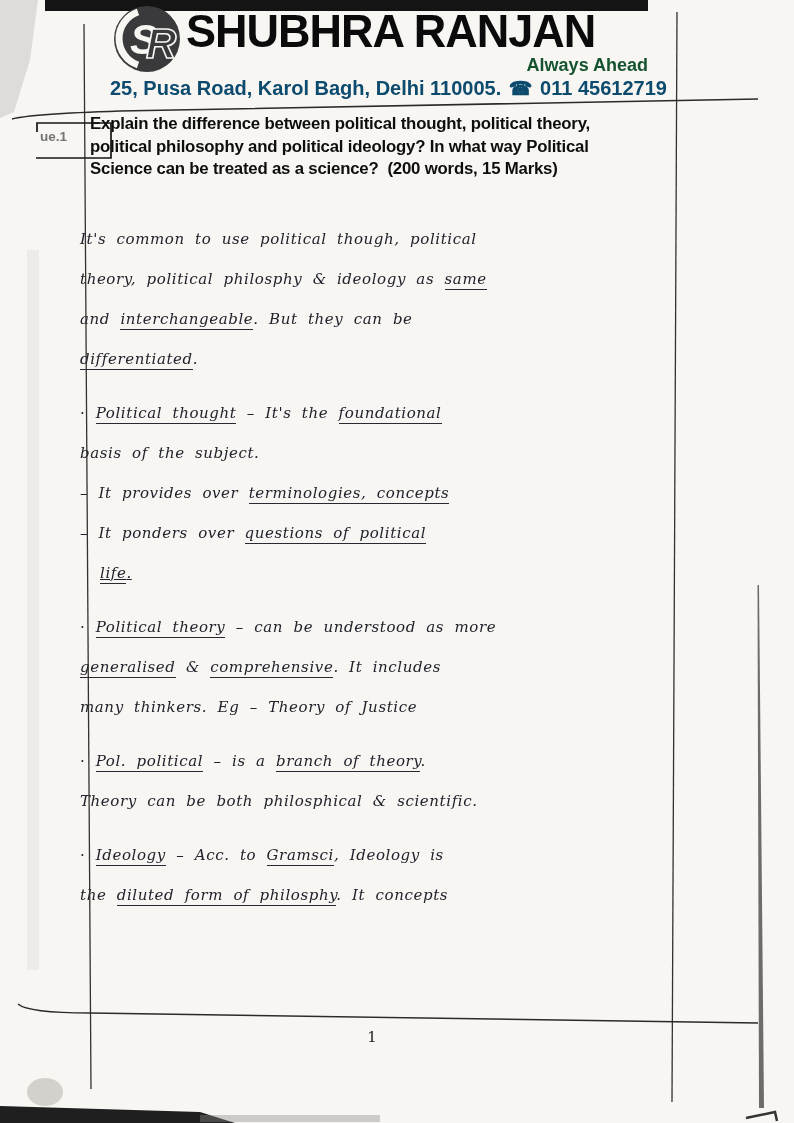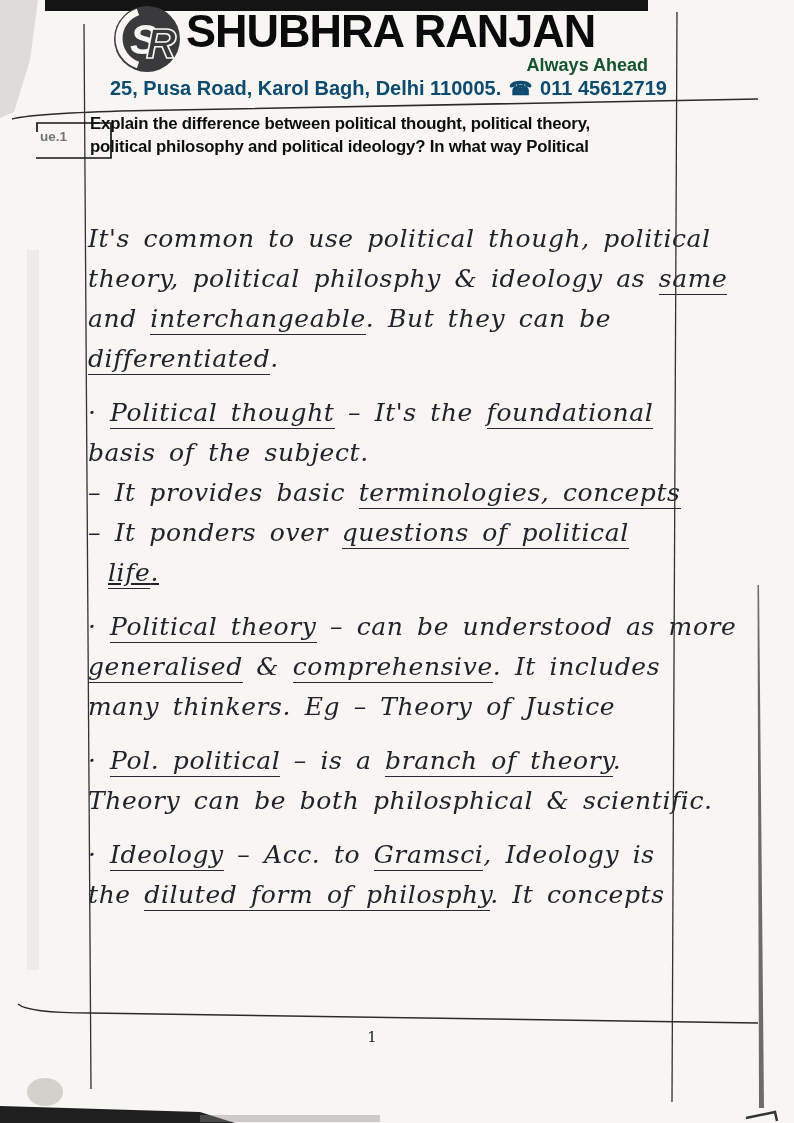--- a/index.html
+++ b/index.html
@@ -12,22 +12,22 @@
          letter-spacing:-1px;color:#0b0b0b;white-space:nowrap;transform:scaleY(1.04);transform-origin:top left;}
   #tagline{position:absolute;left:95px;top:55px;width:553px;text-align:right;font-weight:bold;font-size:18px;color:#14532d;}
   #address{position:absolute;left:92px;top:77px;width:563px;text-align:left;font-weight:bold;font-size:20px;color:#0c4a6e;white-space:nowrap;margin-left:18px;}
   #address .ph-icon{font-size:19px;padding:0 2px;}
   
   #qlabel{position:absolute;left:40px;top:129px;width:68px;font-weight:bold;font-size:13.5px;color:#737373;}
   #question{position:absolute;left:90px;top:113px;width:565px;font-weight:bold;font-size:16.8px;
             line-height:22.5px;color:#0e0e0e;letter-spacing:-0.2px;}
   #question div{white-space:pre-wrap;}
   
-  #answer-area{position:absolute;left:88px;top:222px;width:585px;
-               font-family:"DejaVu Serif",serif;font-style:italic;font-size:25px;
+  #answer-area{position:absolute;left:80px;top:222px;width:585px;
+               font-family:"DejaVu Serif",serif;font-style:italic;font-size:15px;
                color:#23222c;letter-spacing:0.6px;word-spacing:5px;}
   .hw-line{height:40px;line-height:34px;white-space:nowrap;}
   .para-gap{margin-top:14px;}
   .indent-1{padding-left:20px;text-decoration:underline;}
   .hw-u{border-bottom:1.6px solid #2a2933;padding-bottom:1px;margin-top:28px;}
   
   #pagenum{position:absolute;left:352px;top:1028px;width:40px;text-align:center;
            font-family:"DejaVu Serif",serif;font-size:15px;color:#222;}
   
   #frame{position:absolute;left:0;top:0;width:794px;height:1123px;pointer-events:none;}
@@ -51,30 +51,31 @@
   <div id="address">
     <span>25, Pusa Road, Karol Bagh, Delhi 110005.</span>
     <span class="ph-icon">☎</span>
     <span>011 45612719</span>
   </div>
 
   <div id="qlabel">ue.1</div>
   <div id="question">
     <div>Explain the difference between political thought, political theory,</div>
     <div>political philosophy and political ideology? In what way Political</div>
+    <div>Science can be treated as a science?  (200 words, 15 Marks)</div>
   </div>
 
   <div id="answer-area">
       <div class="hw-line"><span>It's common to use political though, political</span></div>
       <div class="hw-line"><span>theory, political philosphy &amp; ideology as </span><span class="hw-u">same</span></div>
       <div class="hw-line"><span>and </span><span class="hw-u">interchangeable</span><span>. But they can be</span></div>
       <div class="hw-line"><span class="hw-u">differentiated</span><span>.</span></div>
       <div class="hw-line para-gap"><span>· </span><span class="hw-u">Political thought</span><span> – It's the </span><span class="hw-u">foundational</span></div>
       <div class="hw-line"><span>basis of the subject.</span></div>
-      <div class="hw-line"><span>– It provides basic </span><span class="hw-u">terminologies, concepts</span></div>
+      <div class="hw-line"><span>– It provides over </span><span class="hw-u">terminologies, concepts</span></div>
       <div class="hw-line"><span>– It ponders over </span><span class="hw-u">questions of political</span></div>
       <div class="hw-line indent-1"><span class="hw-u">life</span><span>.</span></div>
       <div class="hw-line para-gap"><span>· </span><span class="hw-u">Political theory</span><span> – can be understood as more</span></div>
       <div class="hw-line"><span class="hw-u">generalised</span><span> &amp; </span><span class="hw-u">comprehensive</span><span>. It includes</span></div>
       <div class="hw-line"><span>many thinkers. Eg – Theory of Justice</span></div>
       <div class="hw-line para-gap"><span>· </span><span class="hw-u">Pol. political</span><span> – is a </span><span class="hw-u">branch of theory</span><span>.</span></div>
       <div class="hw-line"><span>Theory can be both philosphical &amp; scientific.</span></div>
       <div class="hw-line para-gap"><span>· </span><span class="hw-u">Ideology</span><span> – Acc. to </span><span class="hw-u">Gramsci</span><span>, Ideology is</span></div>
       <div class="hw-line"><span>the </span><span class="hw-u">diluted form of philosphy</span><span>. It concepts</span></div>
     </div>

